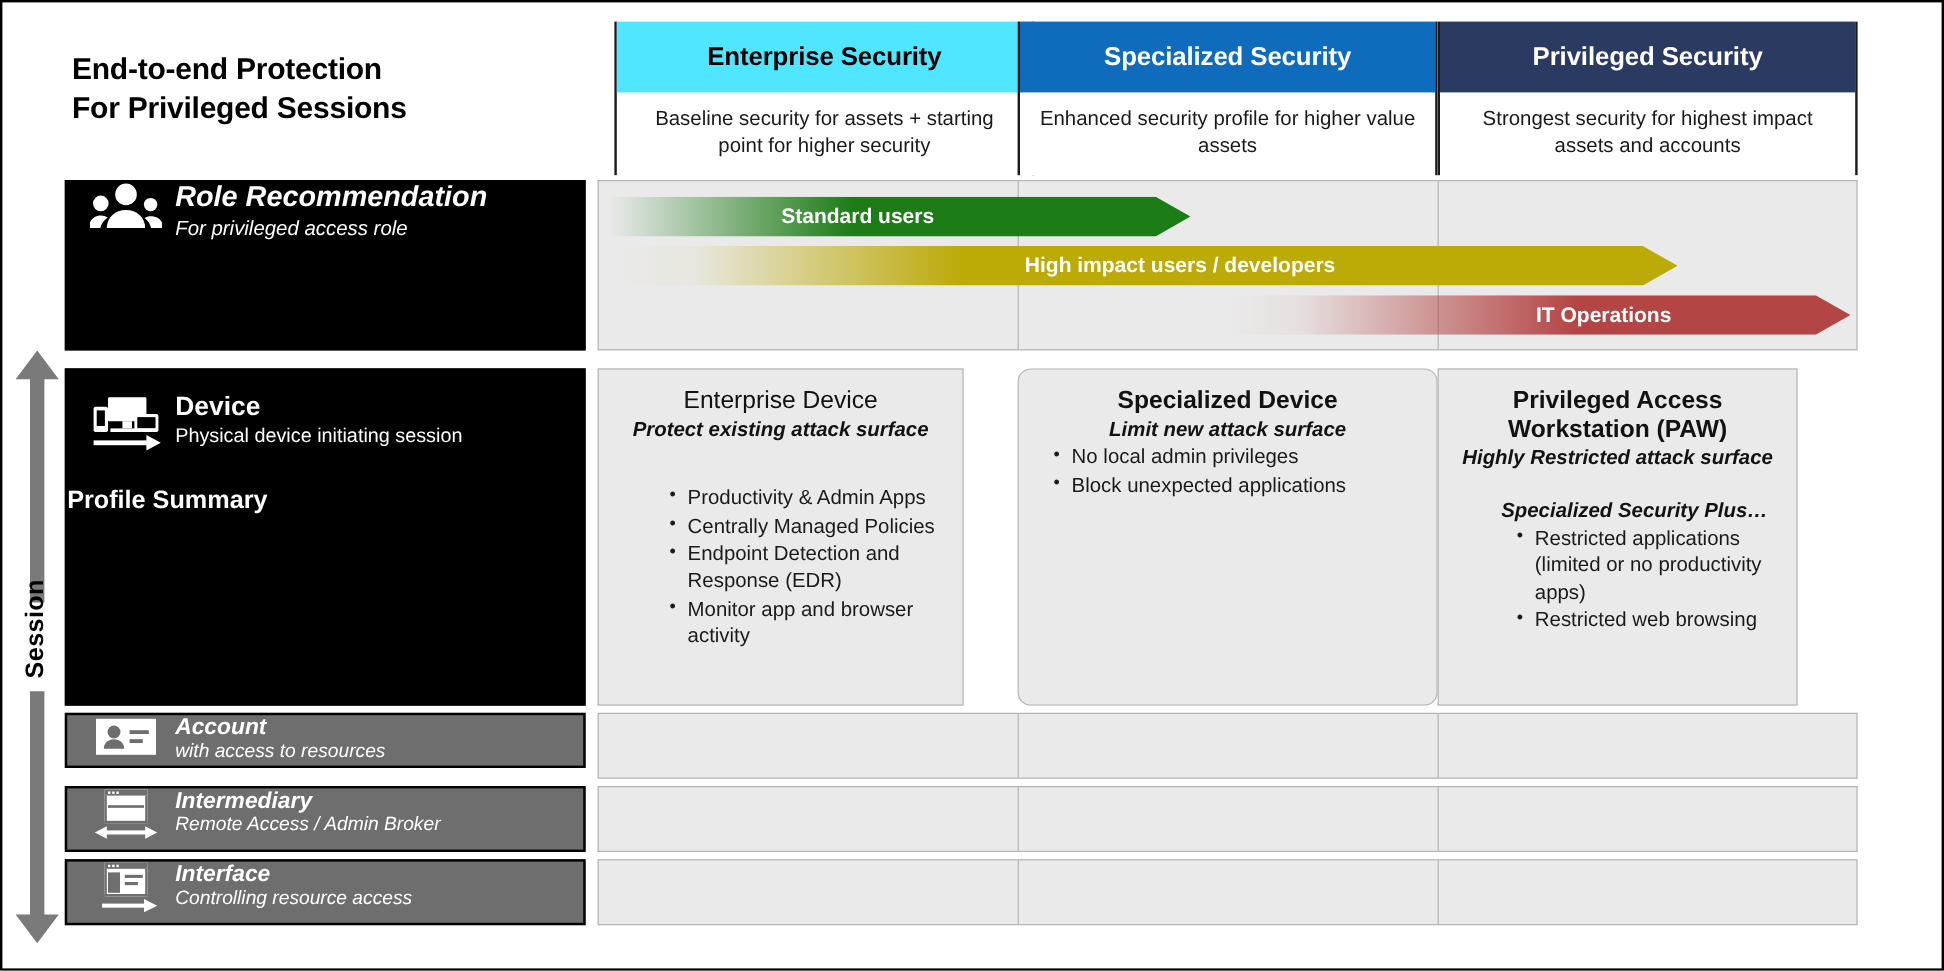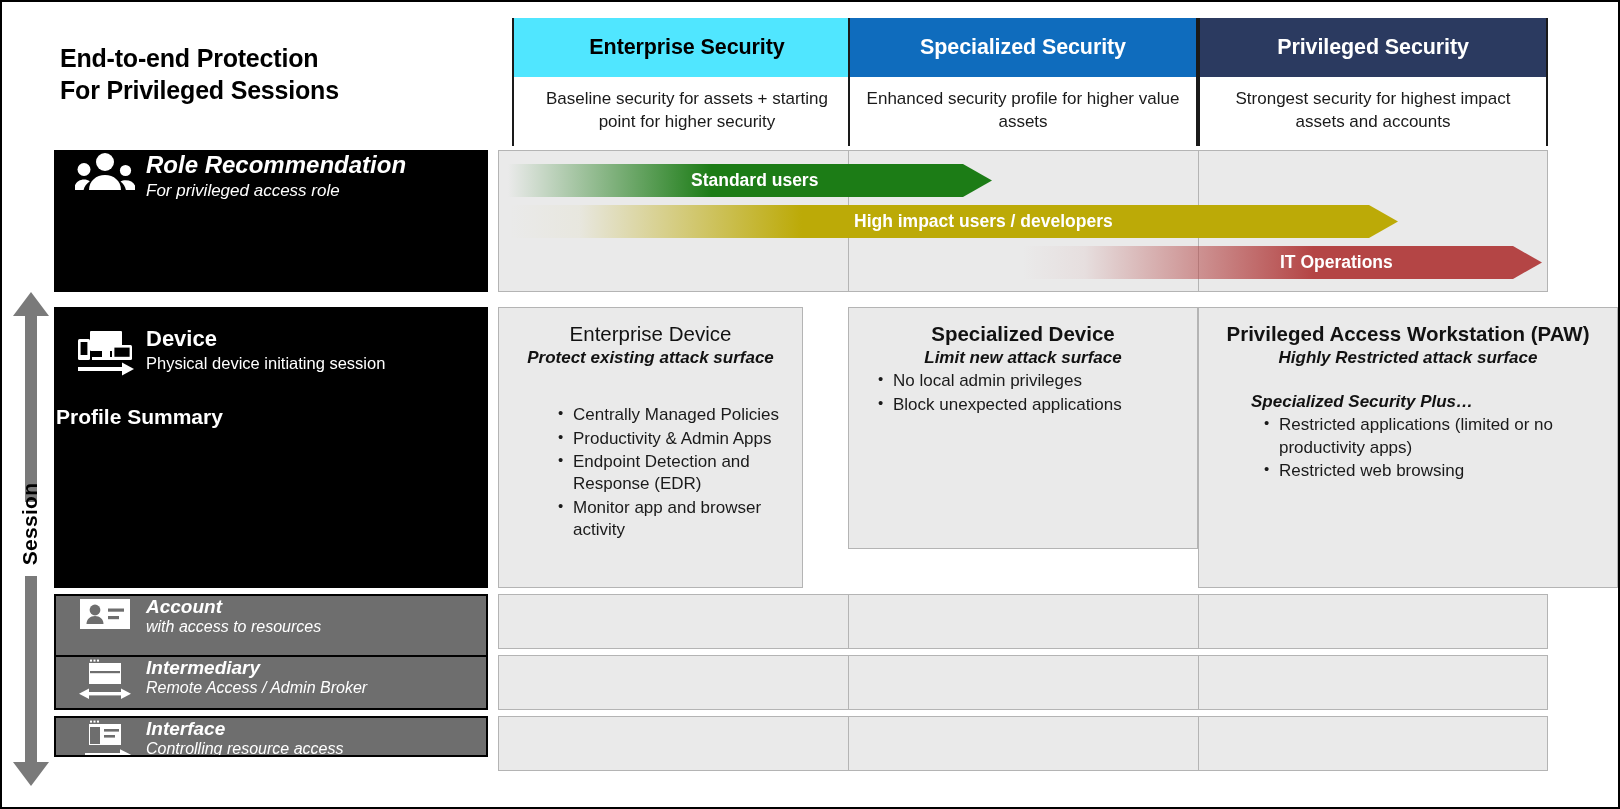--- a/index.html
+++ b/index.html
@@ -246,21 +246,21 @@
     <svg width="484" height="33" viewBox="0 0 484 33" preserveAspectRatio="none">
       <defs>
         <linearGradient id="gradGreen" x1="0" y1="0" x2="1" y2="0">
           <stop offset="0" stop-color="#1C7C16" stop-opacity="0"></stop>
           <stop offset="0.42" stop-color="#1C7C16" stop-opacity="1"></stop>
           <stop offset="1" stop-color="#1C7C16" stop-opacity="1"></stop>
         </linearGradient>
       </defs>
       <polygon points="0,0 455,0 484,16.5 455,33 0,33" fill="url(#gradGreen)"></polygon>
     </svg>
-    <span class="lbl" style="left:143px;margin-left:40px;">Standard users</span>
+    <span class="lbl" style="left:143px;">Standard users</span>
   </div>
 
   <div class="role-arrow" style="left:506px; top:203px; width:890px; height:33px;">
     <svg width="890" height="33" viewBox="0 0 890 33" preserveAspectRatio="none">
       <defs>
         <linearGradient id="gradYellow" x1="0" y1="0" x2="1" y2="0">
           <stop offset="0" stop-color="#BCAA07" stop-opacity="0"></stop>
           <stop offset="0.08" stop-color="#BCAA07" stop-opacity="0.05"></stop>
           <stop offset="0.33" stop-color="#BCAA07" stop-opacity="1"></stop>
           <stop offset="1" stop-color="#BCAA07" stop-opacity="1"></stop>
@@ -309,52 +309,52 @@
       </div>
     </div>
     <div style="text-align:left; margin-top:26px; color:#fff; font-size:21px; font-weight:bold;">Profile Summary</div>
   </div>
 
   <div class="content-cell" style="left:496px; top:305px; width:305px; height:281px;">
     <div class="cc-pad">
       <div class="cc-title">Enterprise Device</div>
       <div class="cc-subtitle">Protect existing attack surface</div>
       <ul class="cc-list" style="margin-top:36px; padding-left:46px;">
+        <li>Productivity &amp; Admin Apps</li>
         <li>Centrally Managed Policies</li>
-        <li>Productivity &amp; Admin Apps</li>
         <li>Endpoint Detection and Response (EDR)</li>
         <li>Monitor app and browser activity</li>
       </ul>
     </div>
   </div>
 
-  <div class="content-cell" style="left:846px; top:305px; width:350px; height:242px;">
+  <div class="content-cell" style="left:846px; top:305px; width:350px; height:281px;border-radius:11px;">
     <div class="cc-pad">
       <div class="cc-title bold">Specialized Device</div>
       <div class="cc-subtitle">Limit new attack surface</div>
       <ul class="cc-list" style="margin-top:2px; padding-left:16px;">
         <li>No local admin privileges</li>
         <li>Block unexpected applications</li>
       </ul>
     </div>
   </div>
 
-  <div class="content-cell" style="left:1196px; top:305px; width:420px; height:281px;">
+  <div class="content-cell" style="left:1196px; top:305px; width:300px; height:281px;">
     <div class="cc-pad">
       <div class="cc-title bold">Privileged Access Workstation (PAW)</div>
       <div class="cc-subtitle">Highly Restricted attack surface</div>
       <div class="cc-plus" style="margin-top:24px; padding-left:40px;">Specialized Security Plus…</div>
       <ul class="cc-list" style="margin-top:2px; padding-left:52px;">
         <li>Restricted applications (limited or no productivity apps)</li>
         <li>Restricted web browsing</li>
       </ul>
     </div>
   </div>
 
-  <div class="left-cell gray" style="top:592px; height:63px;">
+  <div class="left-cell gray" style="top:592px; height:46px;">
     <div class="lc-inner">
       <div class="lc-icon">
         <svg width="52" height="36" viewBox="0 0 52 36">
           <rect x="1" y="3" width="50" height="30" fill="#ffffff"></rect>
           <g fill="#6e6e6e">
             <circle cx="16" cy="14" r="5.4"></circle>
             <path d="M7.5 28c0-5 3.8-8 8.5-8s8.5 3 8.5 8z"></path>
             <rect x="29" y="12.5" width="16" height="3.2"></rect>
             <rect x="29" y="20" width="11" height="3.2"></rect>
           </g>
@@ -397,21 +397,21 @@
         <div class="lc-title" style="font-size:19px;">Intermediary</div>
         <div class="lc-sub" style="font-size:16px; margin-top:1px;">Remote Access / Admin Broker</div>
       </div>
     </div>
   </div>
   <div class="content-cell" style="left:496px; top:653px; width:1050px; height:55px;">
     <div class="vline" style="left:349px; top:0; bottom:0;"></div>
     <div class="vline" style="left:699px; top:0; bottom:0;"></div>
   </div>
 
-  <div class="left-cell gray" style="top:714px; height:41px;">
+  <div class="left-cell gray" style="top:714px; height:55px;">
     <div class="lc-inner">
       <div class="lc-icon">
         <svg width="52" height="44" viewBox="0 0 52 44">
           <rect x="8" y="1" width="36" height="28" fill="#ffffff"></rect>
           <g fill="#6e6e6e">
             <rect x="8" y="1" width="36" height="5"></rect>
             <rect x="11" y="2.6" width="2" height="2" fill="#ffffff"></rect>
             <rect x="14.5" y="2.6" width="2" height="2" fill="#ffffff"></rect>
             <rect x="18" y="2.6" width="2" height="2" fill="#ffffff"></rect>
             <rect x="8" y="6" width="2" height="23"></rect>

